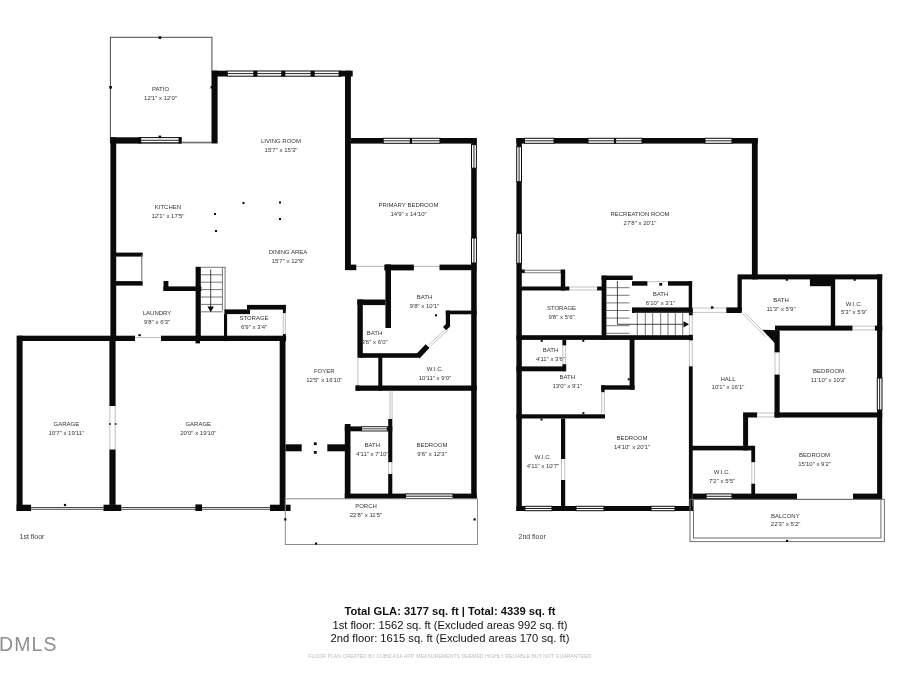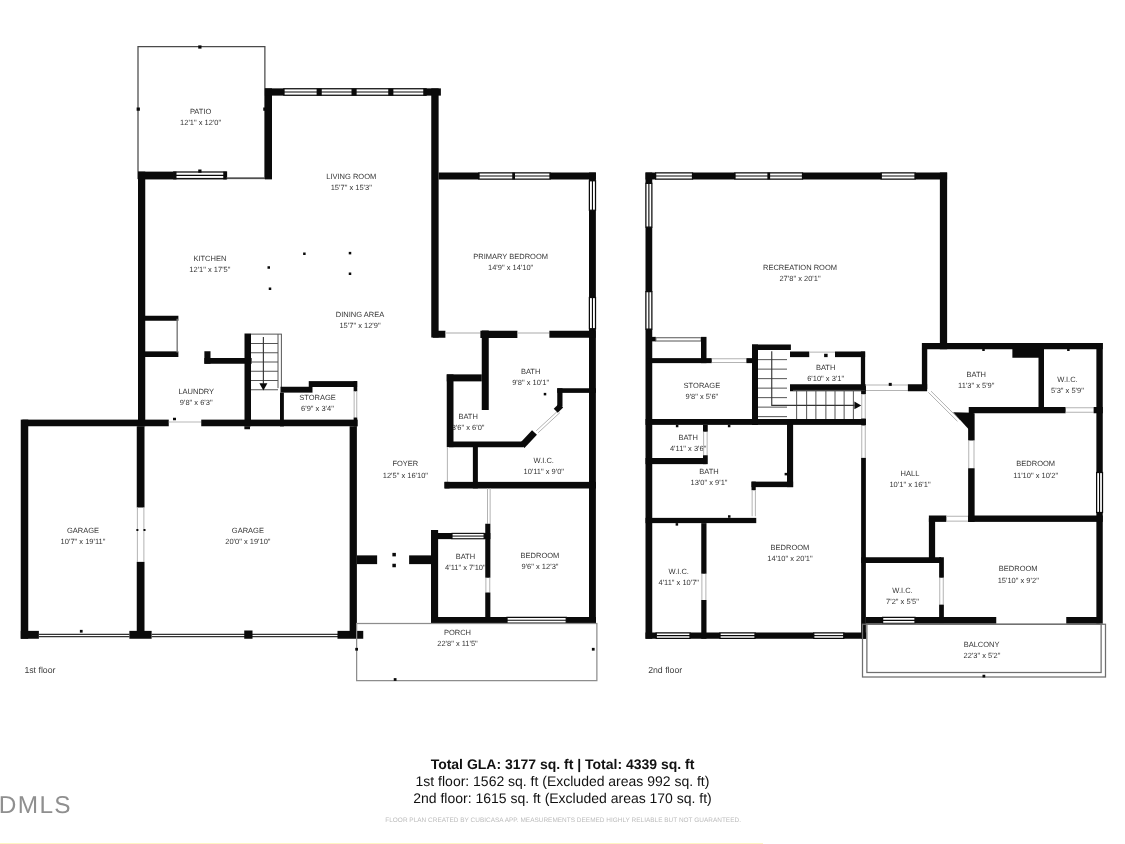--- a/index.html
+++ b/index.html
@@ -1,16 +1,16 @@
 <!DOCTYPE html>
 <html><head>
 <meta charset="utf-8">
 <style>
   html,body{margin:0;padding:0;background:#fff;}
-  .page{position:relative;width:900px;height:675px;background:#fde047;overflow:hidden;}
+  .page{position:relative;width:900px;height:675px;background:#0369a1;overflow:hidden;}
   svg{display:block;}
   .lbl{font-family:"Liberation Sans",sans-serif;font-size:6px;fill:#353535;text-anchor:middle;}
   .flr{font-family:"Liberation Sans",sans-serif;font-size:7px;fill:#3d3d3d;}
   .w{fill:#0a0a0a;}
   .tick{fill:#0a0a0a;}
 </style>
 </head>
 <body>
 <div class="page">
 <svg width="900" height="675" viewBox="0 0 900 675">

